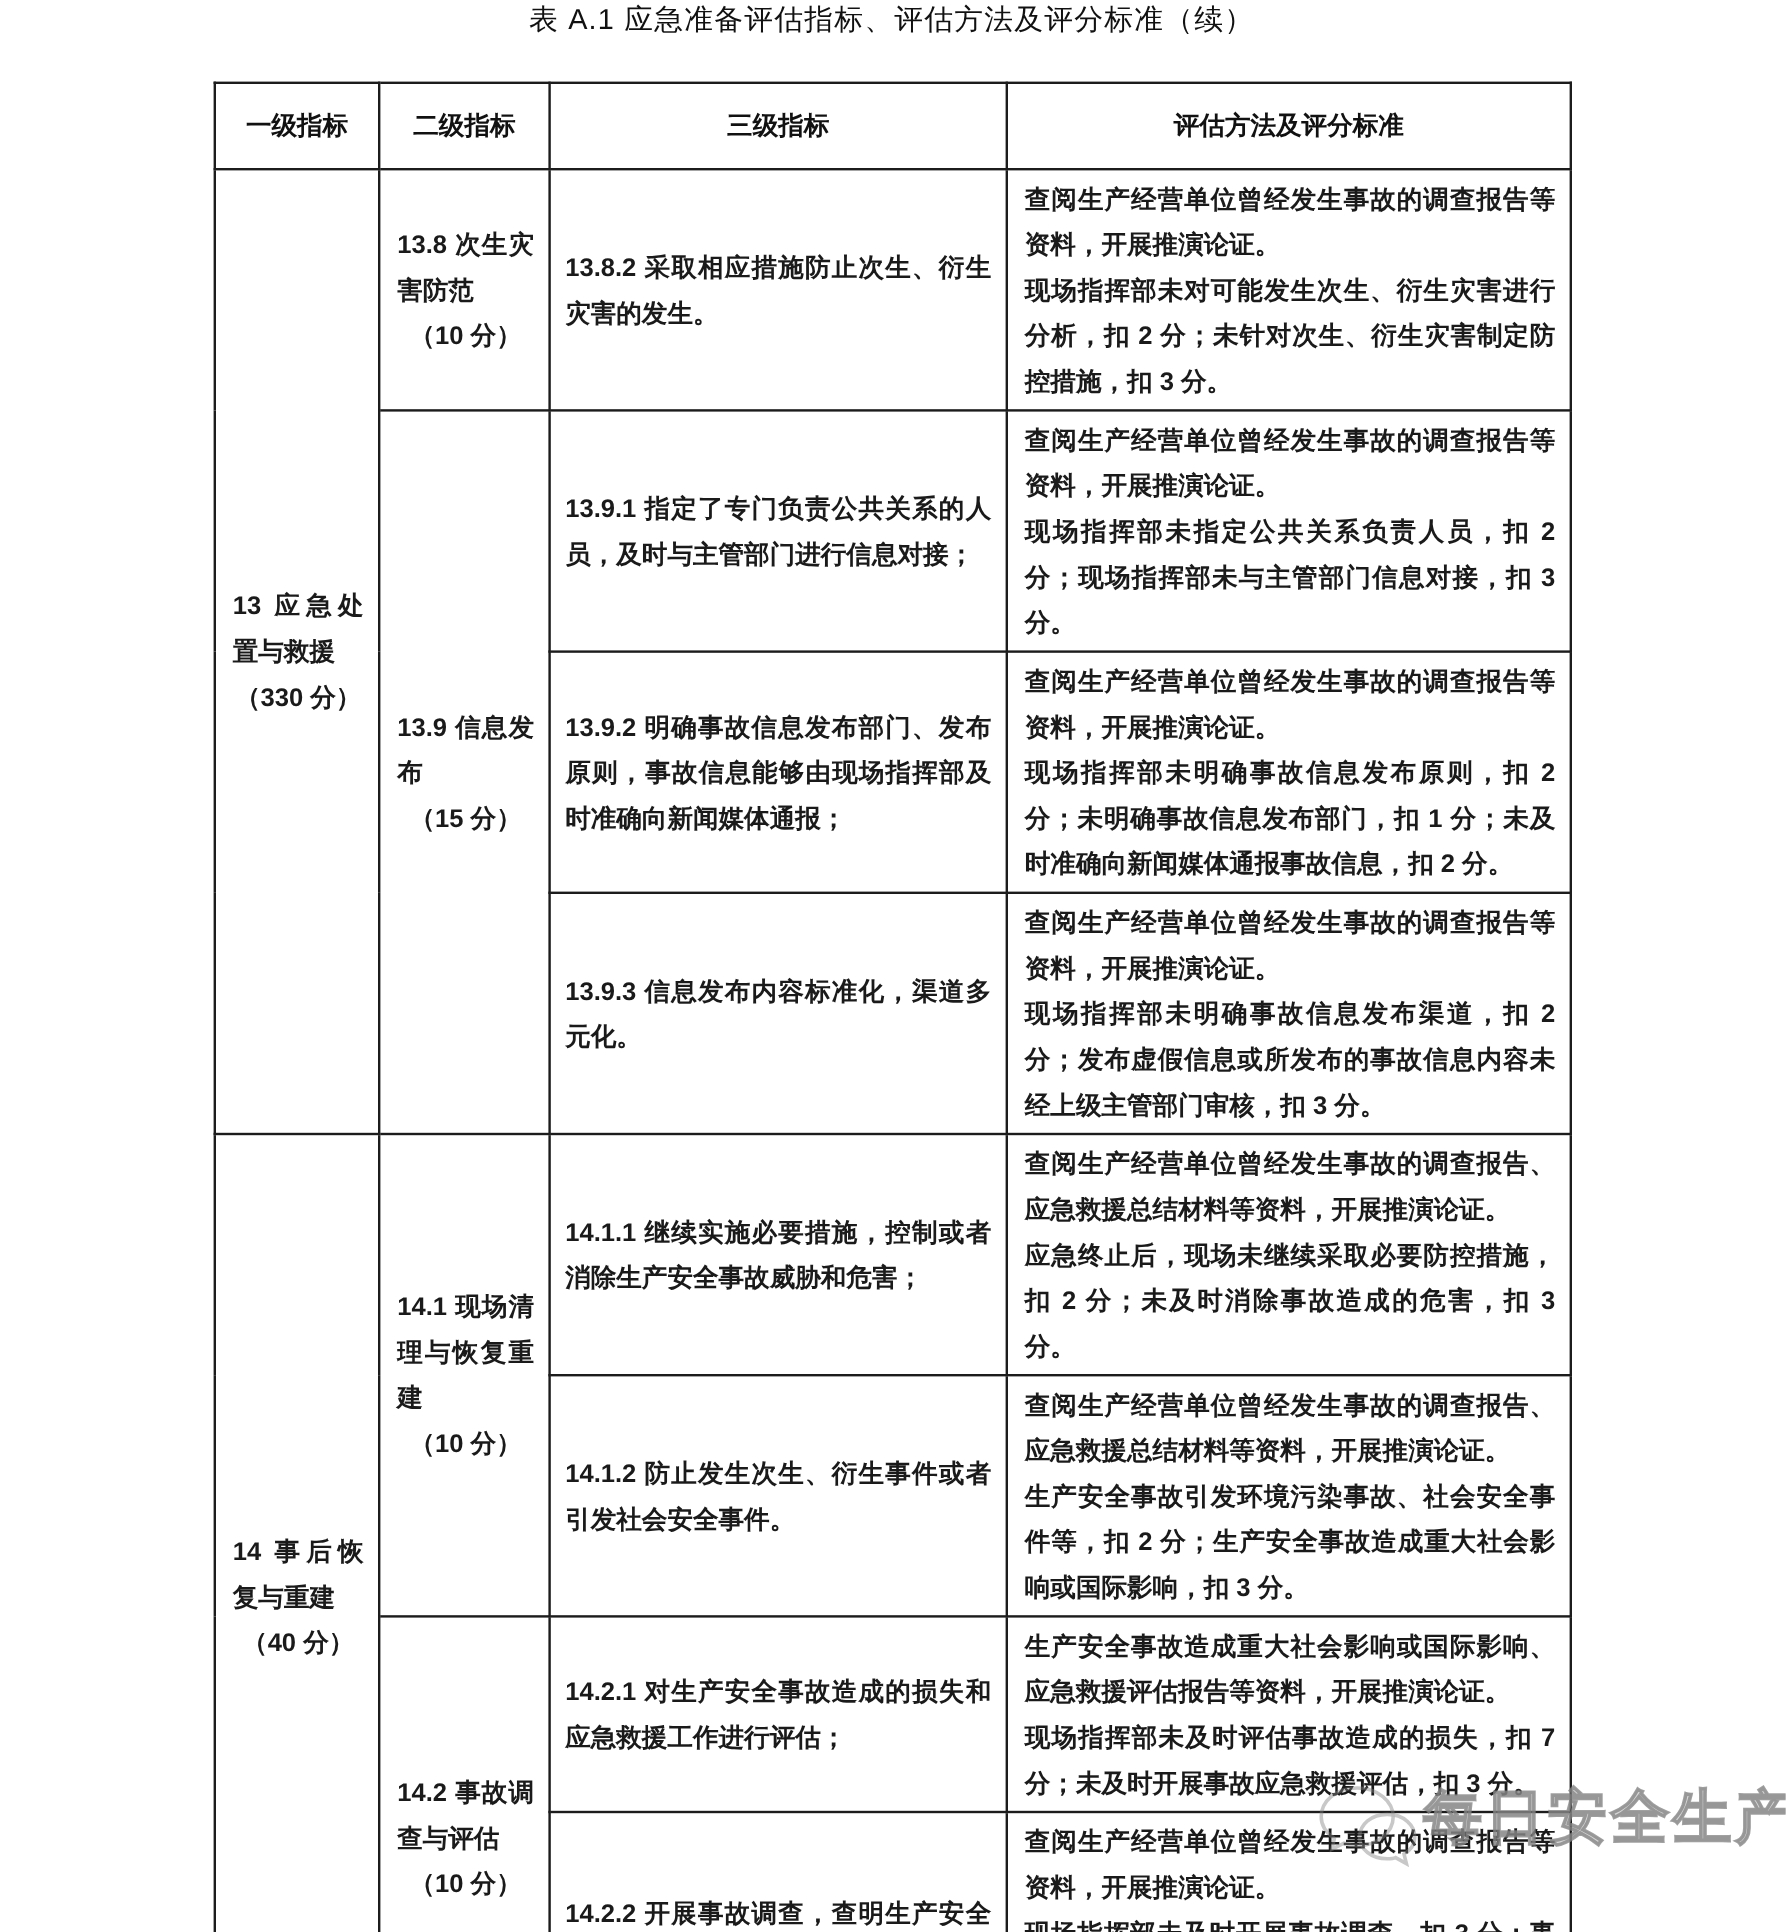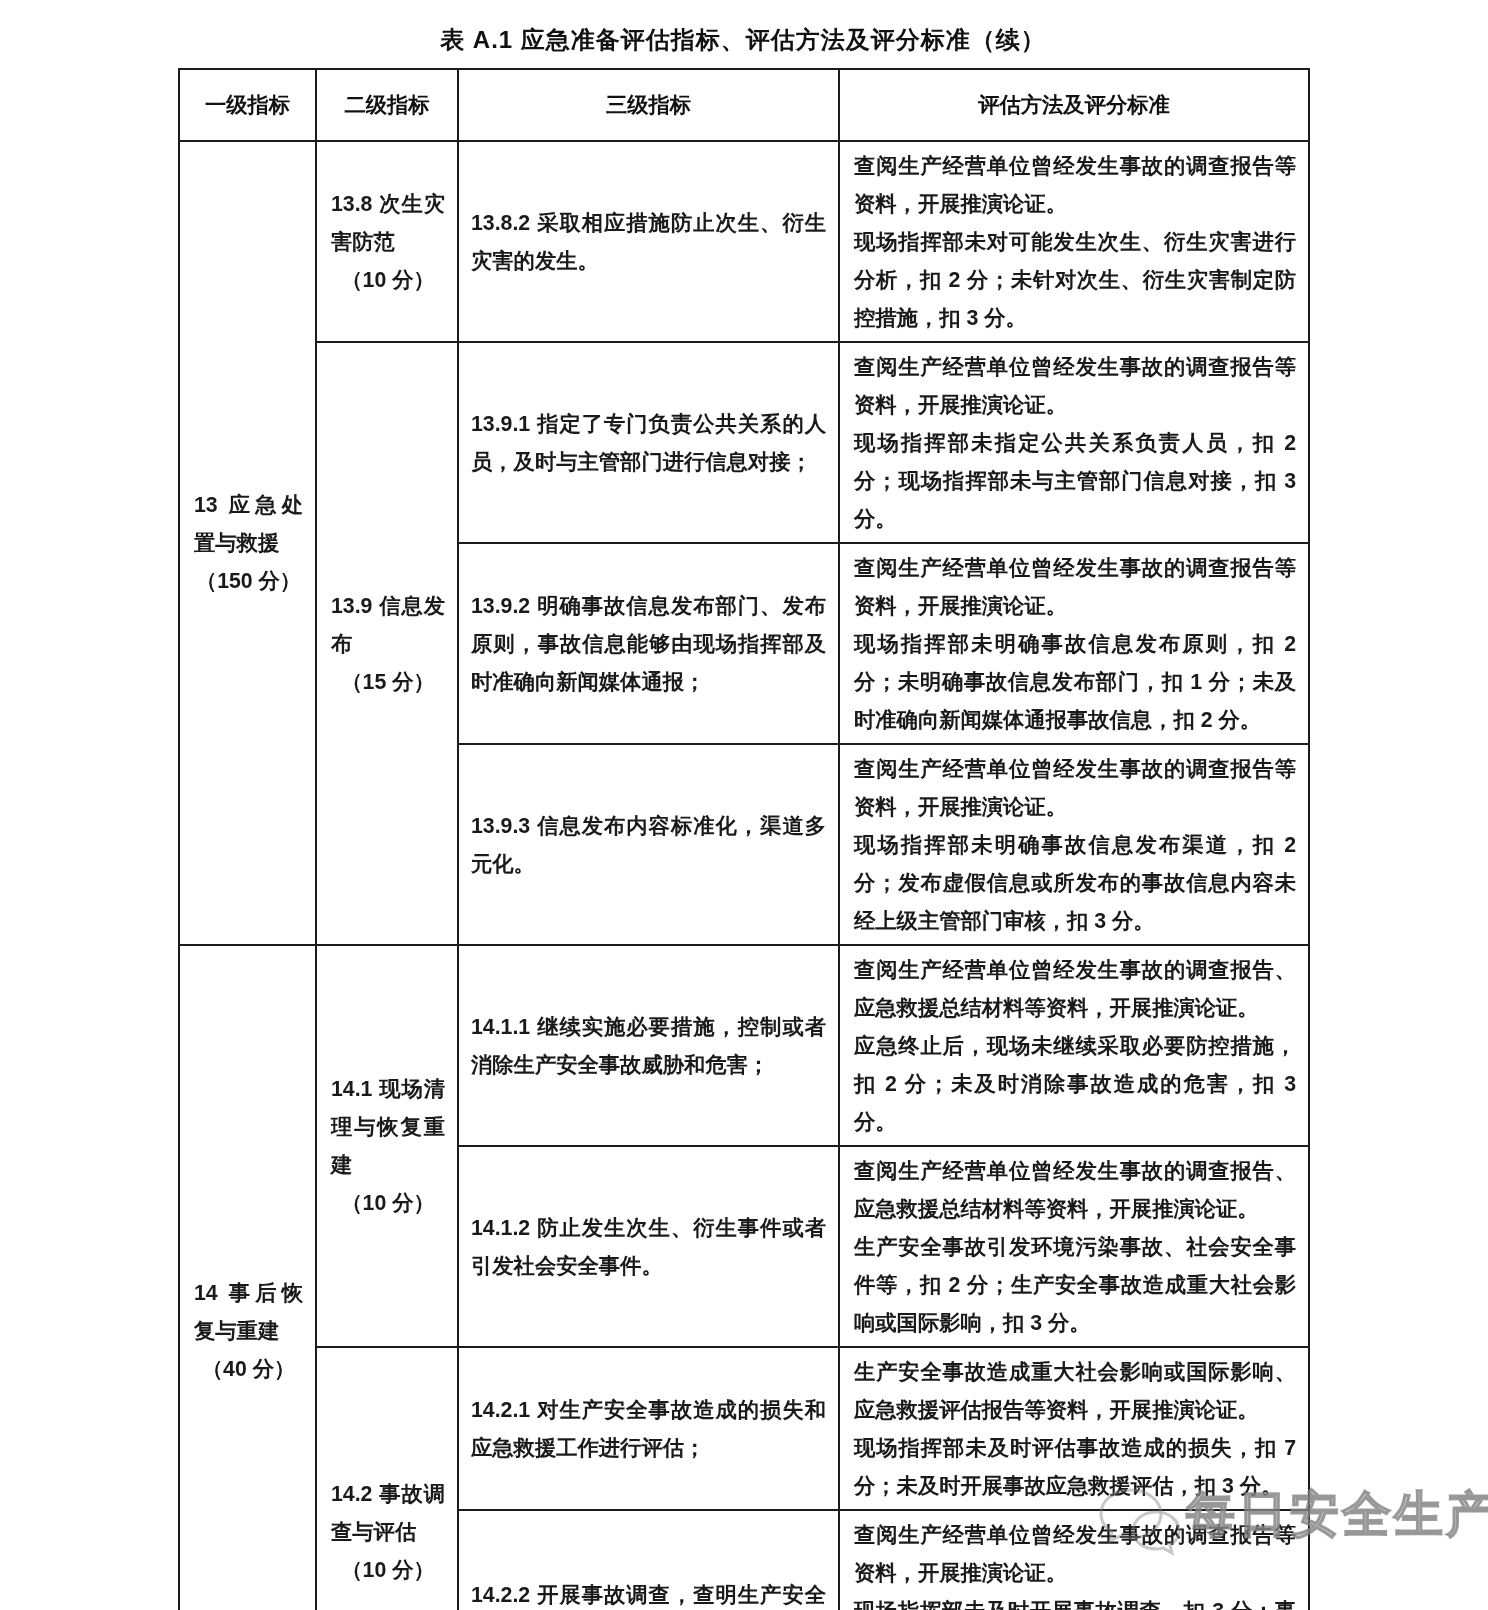--- a/index.html
+++ b/index.html
@@ -2,22 +2,22 @@
 <html><head>
 <meta charset="utf-8">
 <style>
   html,body{margin:0;padding:0;}
   body{
     width:1488px;height:1610px;background:#ffffff;position:relative;
     font-family:"Liberation Sans","DejaVu Sans",sans-serif;
     color:#1a1a1a;
   }
   .doc-title{
-    position:absolute;left:178px;top:24px;width:1130px;
-    text-align:center;font-size:24px;font-weight:bold;color:#111;
+    position:absolute;left:178px;top:0;width:1130px;
+    text-align:center;font-size:24px;font-weight:normal;color:#111;
     letter-spacing:1px;
   }
   table.eval{
     position:absolute;left:178px;top:68px;width:1130px;
     border-collapse:collapse;table-layout:fixed;
   }
   table.eval td,table.eval th{
     border:2px solid #1c1c1c;
     font-size:21.3px;line-height:38px;font-weight:bold;
     overflow:hidden;
@@ -66,21 +66,21 @@
       <tr>
     <th class="hdr">一级指标</th>
     <th class="hdr">二级指标</th>
     <th class="hdr">三级指标</th>
     <th class="hdr">评估方法及评分标准</th>
   </tr>
 
   <tr style="height:190px;">
     <td class="c1" rowspan="4">
       <div class="jt">13 应急处置与救援</div>
-      <div class="score-line">（150 分）</div>
+      <div class="score-line">（330 分）</div>
     </td>
     <td class="c2">
       <div class="jt">13.8 次生灾害防范</div>
       <div class="score-line">（10 分）</div>
     </td>
     <td class="c3">13.8.2 采取相应措施防止次生、衍生灾害的发生。</td>
     <td class="c4">
       <div class="para">查阅生产经营单位曾经发生事故的调查报告等资料，开展推演论证。</div>
       <div class="para">现场指挥部未对可能发生次生、衍生灾害进行分析，扣 2 分；未针对次生、衍生灾害制定防控措施，扣 3 分。</div>
     </td>

